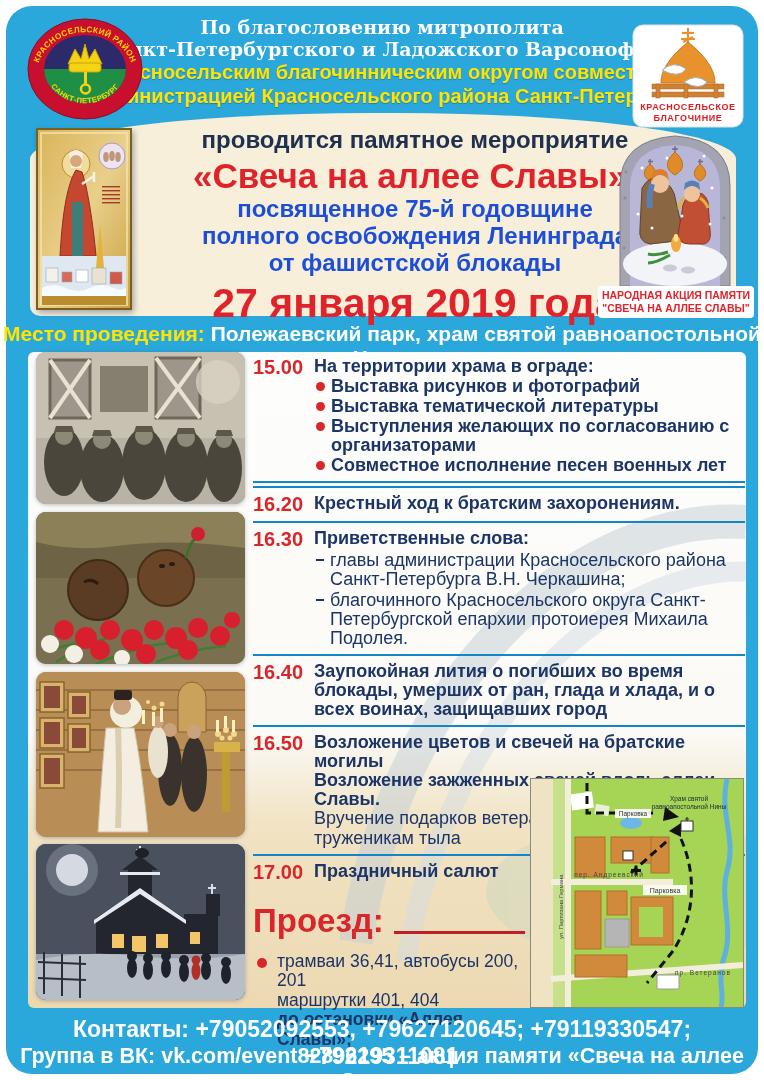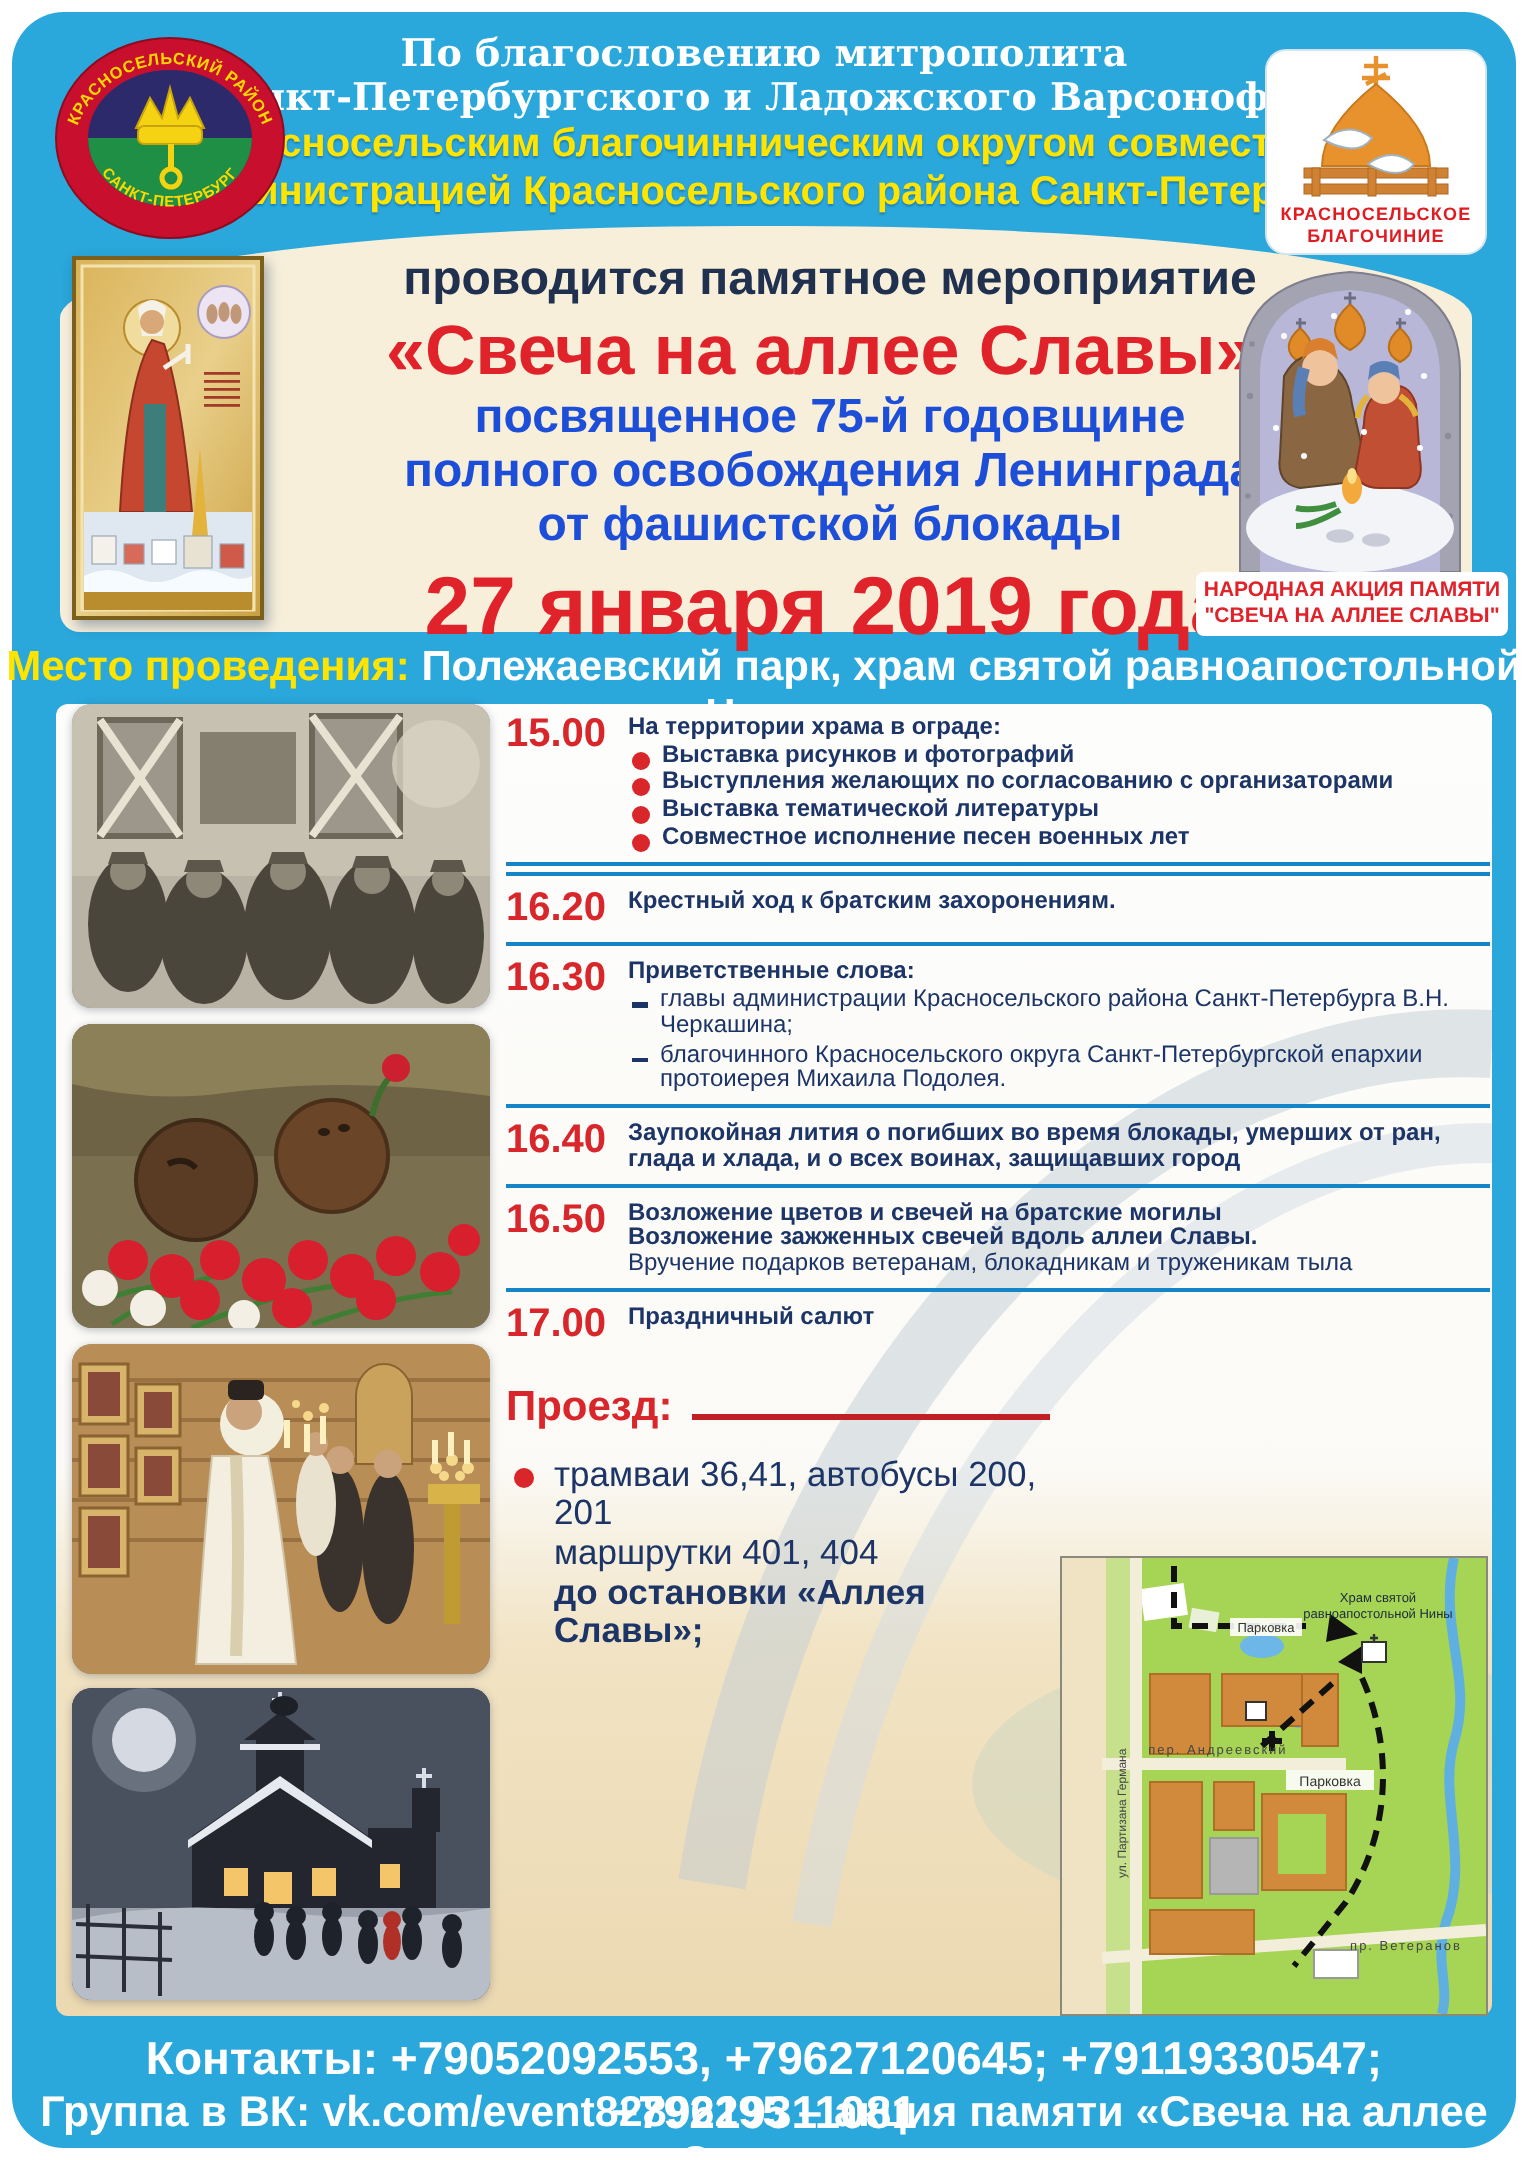--- a/index.html
+++ b/index.html
@@ -43,34 +43,34 @@
 
   
   .photo{position:absolute;left:36px;width:209px;border-radius:10px;overflow:hidden;
          box-shadow:0 1px 4px rgba(60,70,90,.35);background:#888;}
   .photo svg{display:block;}
 
   
   .sched{position:absolute;left:253px;top:354px;width:492px;}
   .row{display:flex;gap:9px;padding:3px 0;}
   .time{flex:0 0 52px;color:#d9262b;font-weight:bold;font-size:20px;line-height:1.05;}
-  .cont{flex:1;color:#1c3566;font-size:12px;line-height:1.06;font-weight:bold;}
+  .cont{flex:1;color:#1c3566;font-size:18px;line-height:1.06;font-weight:bold;}
   .divider{height:2px;background:#1486c8;margin:3px 0;}
   .blist{margin:1px 0 0 0;padding:0;list-style:none;}
   .blist li{position:relative;padding-left:17px;margin-top:1px;}
   .blist li::before{content:"";position:absolute;left:2px;top:5px;width:9px;height:9px;border-radius:50%;background:#d9262b;}
   .dlist{margin:0;padding:0;list-style:none;font-weight:normal;}
   .dlist li{position:relative;padding-left:16px;margin-top:2px;}
   .dlist li::before{content:"";position:absolute;left:2px;top:8px;width:8px;height:2.5px;background:#1c3566;}
   .soft{font-weight:normal;}
 
   
   .transport{margin-top:16px;width:272px;color:#1c3566;}
   .tr-head{display:flex;align-items:flex-end;gap:10px;}
-  .tr-title{color:#d9262b;font-weight:bold;font-size:21px;}
+  .tr-title{color:#d9262b;font-weight:bold;font-size:33px;}
   .tr-line{flex:1;height:2.5px;background:#c01f24;margin-bottom:6px;}
   .tr-item{position:relative;padding-left:24px;margin-top:12px;font-size:17.5px;line-height:1.12;}
   .tr-item::before{content:"";position:absolute;left:4px;top:6px;width:10px;height:10px;border-radius:50%;background:#d9262b;}
   .tr-bold{font-weight:bold;}
 
   .map{position:absolute;left:530px;top:778px;width:212px;height:228px;border:1px solid #8a8a7a;background:#efe3c4;}
 
   
   .foot1{position:absolute;left:0;top:1016px;width:100%;text-align:center;color:#ffffff;font-weight:bold;font-size:23px;}
   .foot2{position:absolute;left:0;top:1044px;width:100%;text-align:center;color:#ffffff;font-weight:bold;font-size:21.5px;}
@@ -440,22 +440,22 @@
   </div>
 
   <div class="sched">
 
     <div class="row">
       <div class="time">15.00</div>
       <div class="cont">
         <div>На территории храма в ограде:</div>
         <ul class="blist">
           <li>Выставка рисунков и фотографий</li>
+          <li>Выставка тематической литературы</li>
           <li>Выступления желающих по согласованию с организаторами</li>
-          <li>Выставка тематической литературы</li>
           <li>Совместное исполнение песен военных лет</li>
         </ul>
       </div>
     </div>
     <div class="divider"></div>
 
     <div class="divider"></div>
 
     <div class="row">
       <div class="time">16.20</div>

